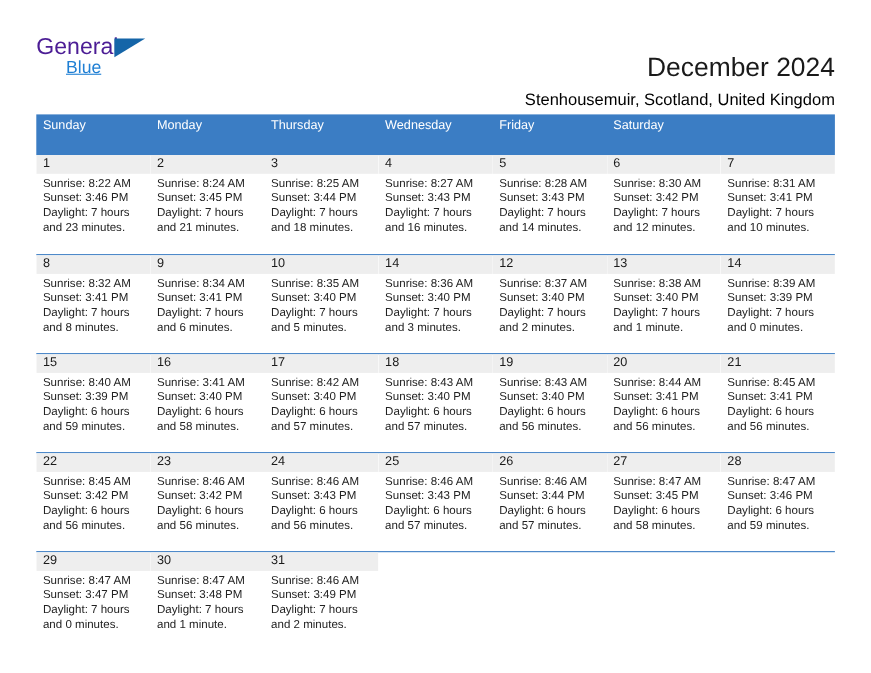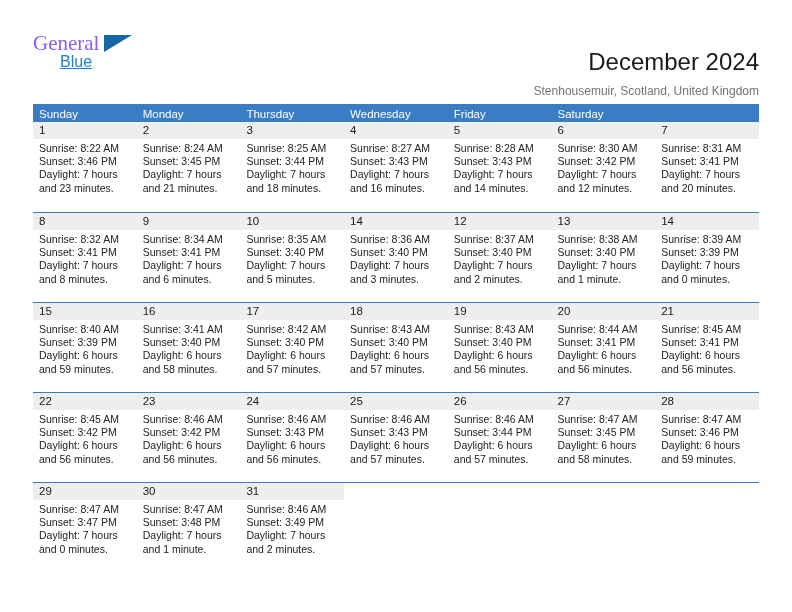--- a/index.html
+++ b/index.html
@@ -37,22 +37,22 @@
     top: 4px;
     width: 110px;
     height: 48px;
   }
   .logo-general {
     position: absolute;
     left: 0px;
     top: 0px;
     font-size: 21px;
     letter-spacing: 0px;
-    color: #8b5cf6;
-    font-family: Liberation Serif, serif;
+    color: #4c1d95;
+    font-family: Liberation Sans, sans-serif;
     line-height: 22px;
   }
   .logo-blue {
     position: absolute;
     left: 27px;
     top: 19px;
     font-size: 16px;
     color: #1f7fd4;
     font-family: "Liberation Sans", sans-serif;
     line-height: 22px;
@@ -75,39 +75,39 @@
     text-align: right;
   }
   .month-title {
     font-size: 24px;
     color: #1a1a1a;
     line-height: 34px;
     white-space: nowrap;
     margin-top: 17px;
   }
   .location-title {
-    font-size: 12px;
-    color: #737373;
+    font-size: 15px;
+    color: #000000;
     line-height: 20px;
     margin-top: 2px;
     white-space: nowrap;
   }
 
   
   .calendar {
     position: absolute;
     left: 33px;
     top: 104px;
     width: 726px;
   }
 
   .weekday-row {
     display: flex;
     width: 726px;
-    height: 18px;
+    height: 37px;
     background: #3b7dc4;
   }
   .weekday-cell {
     width: 103.714px;
     height: 21px;
     box-sizing: border-box;
     padding-left: 6px;
     color: #ffffff;
     font-size: 11.5px;
     line-height: 21px;
@@ -243,21 +243,21 @@
           <div class="day-line">Daylight: 7 hours</div>
           <div class="day-line">and 12 minutes.</div>
         </div>
       </div>
       <div class="day-cell">
         <div class="day-number-band">7</div>
         <div class="day-lines">
           <div class="day-line">Sunrise: 8:31 AM</div>
           <div class="day-line">Sunset: 3:41 PM</div>
           <div class="day-line">Daylight: 7 hours</div>
-          <div class="day-line">and 20 minutes.</div>
+          <div class="day-line">and 10 minutes.</div>
         </div>
       </div>
     </div>
 
     <div class="week-row">
       <div class="day-cell">
         <div class="day-number-band">8</div>
         <div class="day-lines">
           <div class="day-line">Sunrise: 8:32 AM</div>
           <div class="day-line">Sunset: 3:41 PM</div>

